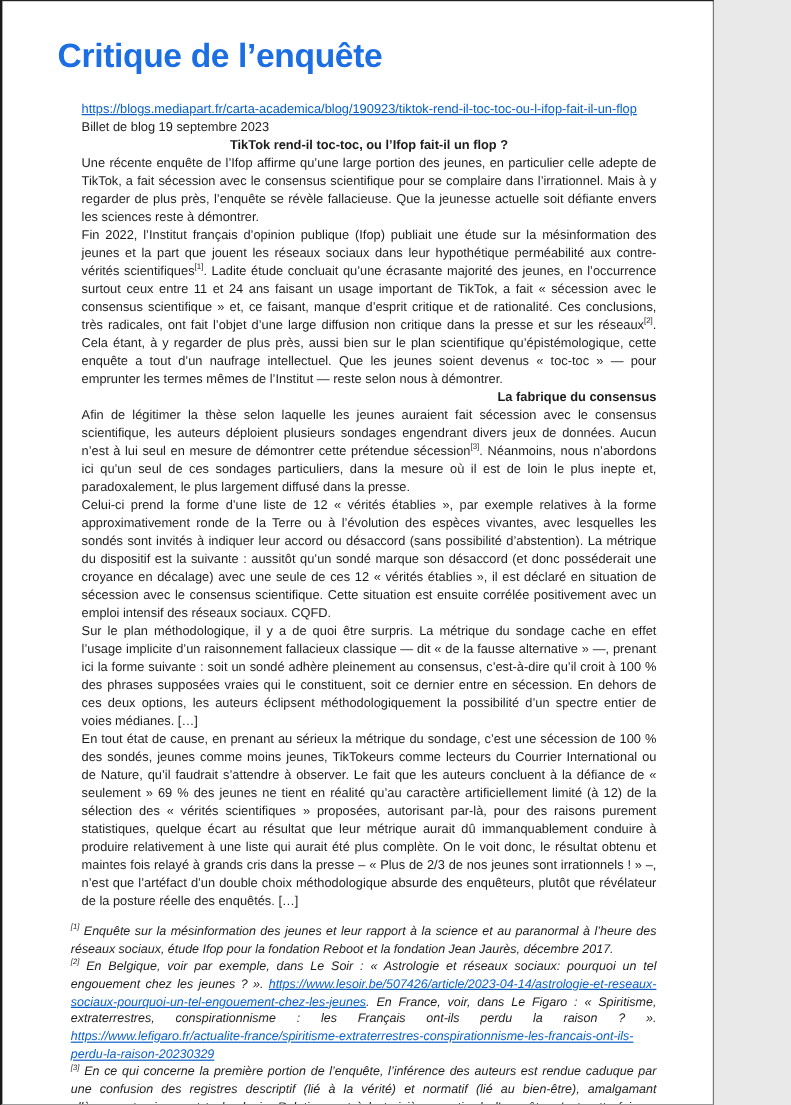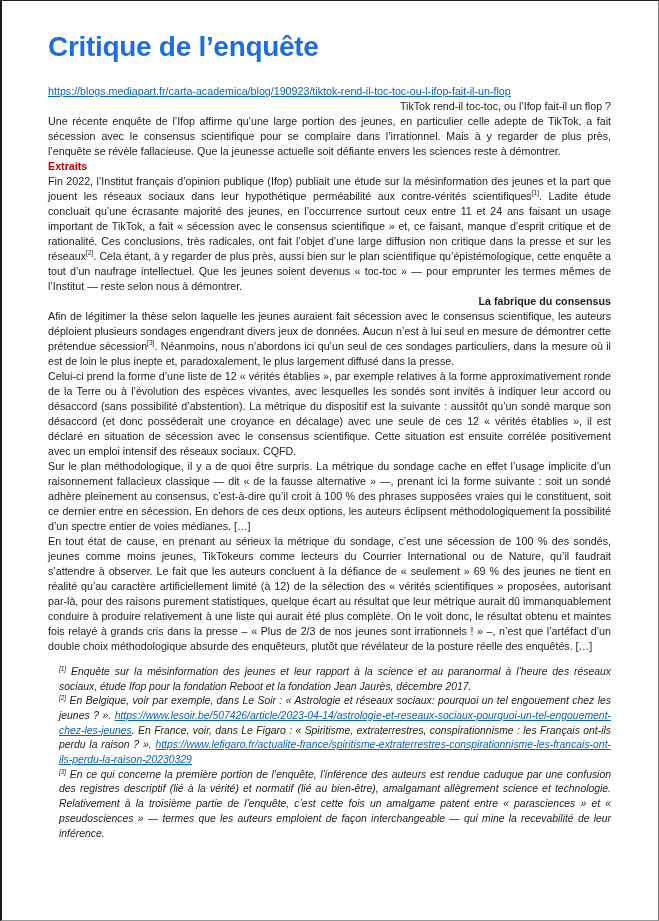--- a/index.html
+++ b/index.html
@@ -1,38 +1,38 @@
 <!DOCTYPE html>
 <html lang="fr"><head>
 <meta charset="utf-8">
 <style>
   html,body{margin:0;padding:0;background:#e9e9e9;}
   .page{
     position:relative;
-    width:659px;height:921px;box-sizing:border-box;
+    width:595px;height:921px;box-sizing:border-box;
     background:#ffffff;
     border:1px solid #7a7a7a;
     border-left:2px solid #1a1a1a;
     border-top:1px solid #222222;
     border-bottom:1px solid #9a9a9a;
     padding:26px 47px 0 46px;
     font-family:"Liberation Sans", sans-serif;
     color:#1d1d1d;
     overflow:hidden;
   }
   .title{
     font-size:28px;font-weight:700;letter-spacing:-0.3px;
     color:#1c6fe2;margin:5px 0 21px 0;line-height:1.1;
   }
-  .doc{font-size:10.7px;line-height:15px;text-align:justify;}
+  .doc{font-size:10.7px;line-height:15px;text-align:justify;margin-left:20px;}
   .doc p{margin:0;}
   .urlline{line-height:15px;text-align:left;}
   .lnk{color:#0a60c8;text-decoration:underline;cursor:pointer;}
   .metaline{line-height:15px;text-align:left;}
-  .subtitle{font-weight:400;margin:0;text-align:right;}
+  .subtitle{font-weight:700;margin:0;text-align:center;}
   .byline{text-align:left;}
   .red-label{color:#c00000;font-weight:700;margin:0;text-align:left;}
   .section-heading{font-weight:700;margin:0;font-size:10.7px;line-height:15px;text-align:right;}
   sup{font-size:0.62em;line-height:0;vertical-align:super;}
   .it{}
   .fnotes{
     margin-top:11px;
     padding-left:11px;
     font-style:italic;
     font-size:10.4px;line-height:14.7px;
@@ -42,23 +42,23 @@
 </style>
 </head>
 <body>
 
 <div class="page">
 
   <h1 class="title">Critique de l’enquête</h1>
 
   <div class="doc">
     <div class="urlline"><a class="lnk" href="#">https://blogs.mediapart.fr/carta-academica/blog/190923/tiktok-rend-il-toc-toc-ou-l-ifop-fait-il-un-flop</a></div>
+    <div class="metaline">Billet de blog 19 septembre 2023</div>
     <p class="subtitle">TikTok rend-il toc-toc, ou l’Ifop fait-il un flop ?</p>
     <p>Une récente enquête de l’Ifop affirme qu’une large portion des jeunes, en particulier celle adepte de TikTok, a fait sécession avec le consensus scientifique pour se complaire dans l’irrationnel. Mais à y regarder de plus près, l’enquête se révèle fallacieuse. Que la jeunesse actuelle soit défiante envers les sciences reste à démontrer.</p>
-    <p class="red-label">Extraits</p>
 
     <p><span>Fin 2022, l’Institut français d’opinion publique (Ifop) publiait une étude sur la mésinformation des jeunes et la part que jouent les réseaux sociaux dans leur hypothétique perméabilité aux contre-vérités scientifiques</span><sup>[1]</sup><span>. Ladite étude concluait qu’une écrasante majorité des jeunes, en l’occurrence surtout ceux entre 11 et 24 ans faisant un usage important de TikTok, a fait « sécession avec le consensus scientifique » et, ce faisant, manque d’esprit critique et de rationalité. Ces conclusions, très radicales, ont fait l’objet d’une large diffusion non critique dans la presse et sur les réseaux</span><sup>[2]</sup><span>. Cela étant, à y regarder de plus près, aussi bien sur le plan scientifique qu’épistémologique, cette enquête a tout d’un naufrage intellectuel. Que les jeunes soient devenus « toc-toc » — pour emprunter les termes mêmes de l’Institut — reste selon nous à démontrer.</span></p>
     <p class="section-heading">La fabrique du consensus</p>
     <p><span>Afin de légitimer la thèse selon laquelle les jeunes auraient fait sécession avec le consensus scientifique, les auteurs déploient plusieurs sondages engendrant divers jeux de données. Aucun n’est à lui seul en mesure de démontrer cette prétendue sécession</span><sup>[3]</sup><span>. Néanmoins, nous n’abordons ici qu’un seul de ces sondages particuliers, dans la mesure où il est de loin le plus inepte et, paradoxalement, le plus largement diffusé dans la presse.</span></p>
     <p><span>Celui-ci prend la forme d’une liste de 12 « vérités établies », par exemple relatives à la forme approximativement ronde de la Terre ou à l’évolution des espèces vivantes, avec lesquelles les sondés sont invités à indiquer leur accord ou désaccord (sans possibilité d’abstention). La métrique du dispositif est la suivante : aussitôt qu’un sondé marque son désaccord (et donc posséderait une croyance en décalage) avec </span><span class="it">une seule</span><span> de ces 12 « vérités établies », il est déclaré en situation de sécession avec le consensus scientifique. Cette situation est ensuite corrélée positivement avec un emploi intensif des réseaux sociaux. CQFD.</span></p>
     <p><span>Sur le plan méthodologique, il y a de quoi être surpris. La métrique du sondage cache en effet l’usage implicite d’un raisonnement fallacieux classique — dit « de la fausse alternative » —, prenant ici la forme suivante : soit un sondé adhère </span><span class="it">pleinement</span><span> au consensus, c’est-à-dire qu’il croit à 100 % des phrases supposées vraies qui le constituent, soit ce dernier entre en sécession. En dehors de ces deux options, les auteurs éclipsent méthodologiquement la possibilité d’un spectre entier de voies médianes. […]</span></p>
     <p><span>En tout état de cause, en prenant au sérieux la métrique du sondage, c’est une sécession de </span><span class="it">100 %</span><span> des sondés, jeunes comme moins jeunes, TikTokeurs comme lecteurs du </span><span class="it">Courrier International</span><span> ou de </span><span class="it">Nature</span><span>, qu’il faudrait s’attendre à observer. Le fait que les auteurs concluent à la défiance de « seulement » 69 % des jeunes ne tient en réalité qu’au caractère artificiellement limité (à 12) de la sélection des « vérités scientifiques » proposées, autorisant par-là, pour des raisons purement statistiques, quelque écart au résultat que leur métrique aurait dû immanquablement conduire à produire relativement à une liste qui aurait été plus complète. On le voit donc, le résultat obtenu et maintes fois relayé à grands cris dans la presse – « Plus de 2/3 de nos jeunes sont irrationnels ! » –, n’est que l’artéfact d’un double choix méthodologique absurde des enquêteurs, plutôt que révélateur de la posture réelle des enquêtés. […]</span></p>
   </div>
 
   <div class="fnotes">

